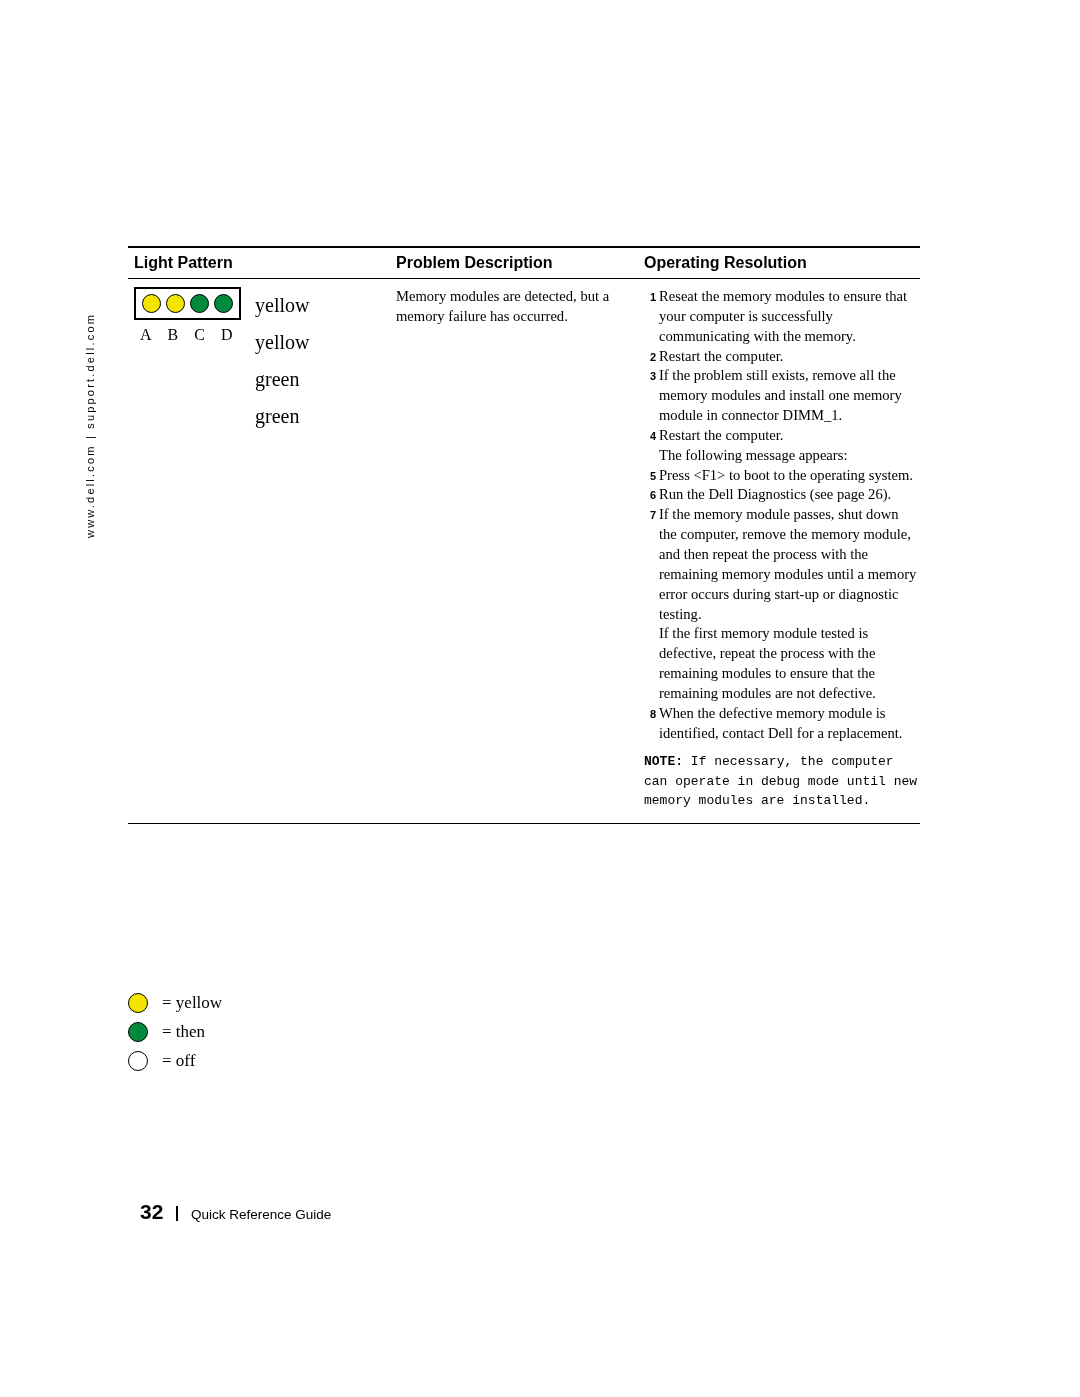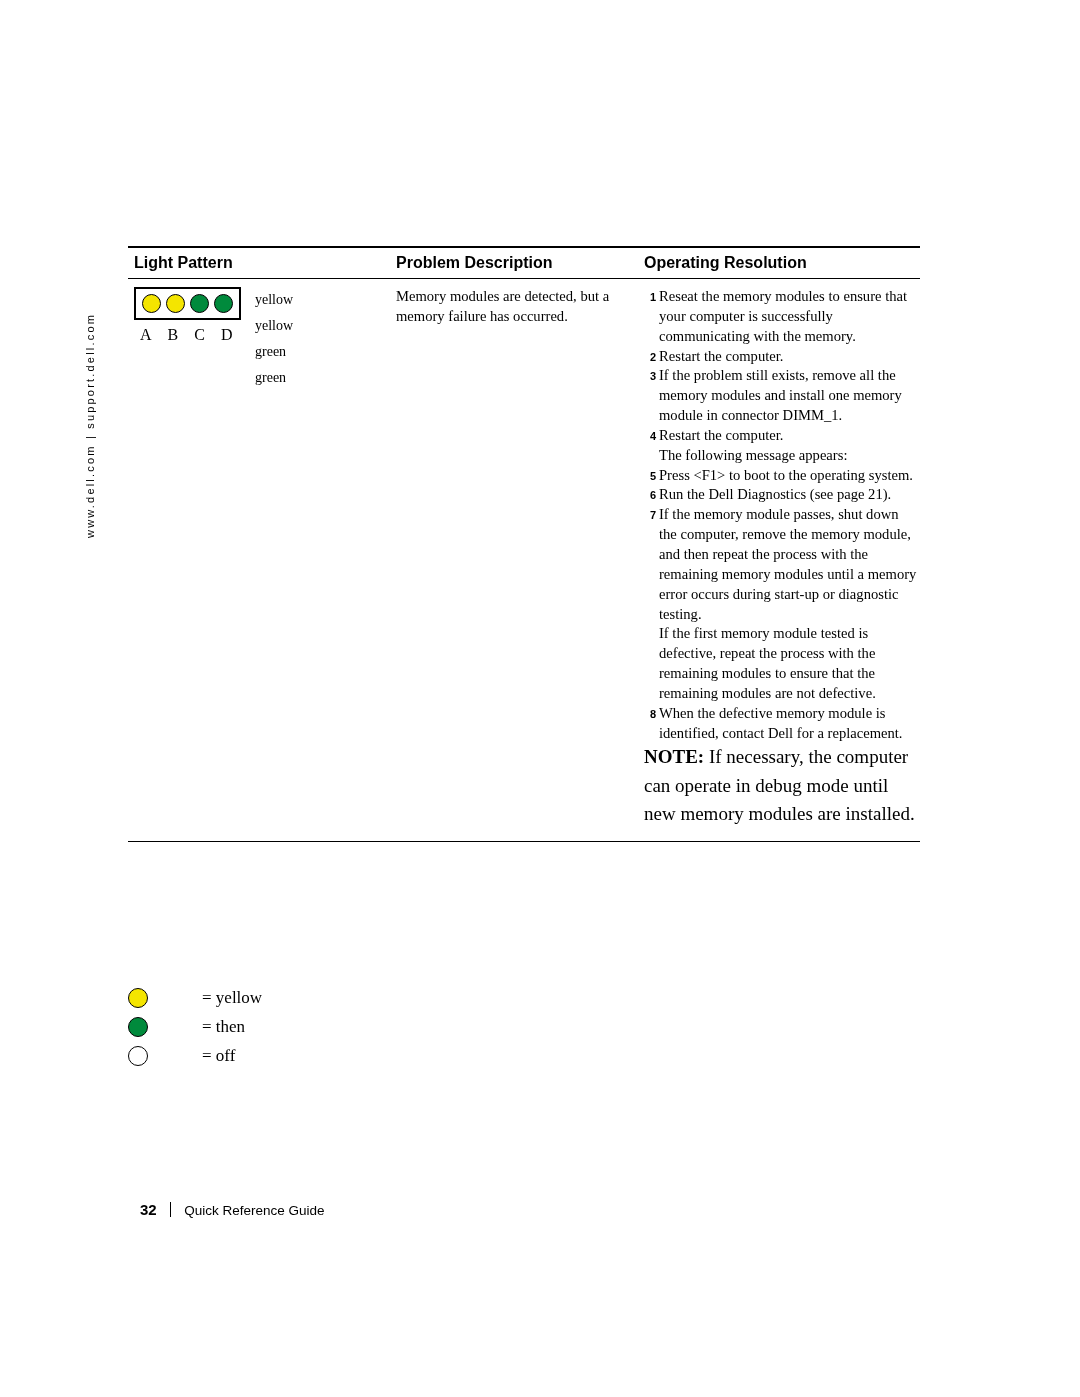--- a/index.html
+++ b/index.html
@@ -84,21 +84,21 @@
   .abcd {
     margin-top: 6px;
     font-size: 16px;
     letter-spacing: 0px;
     display: flex;
     gap: 16px;
     padding-left: 6px;
   }
   .color-words {
     margin-left: 14px;
-    font-size: 14px;
+    font-size: 20px;
     line-height: 1.85;
   }
   .light-inner {
     display: flex;
   }
 
   
   .step {
     display: flex;
     margin-bottom: 0px;
@@ -119,56 +119,57 @@
   .plain {
     margin-left: 15px;
   }
   .mono {
     font-family: "Liberation Mono", monospace;
     font-size: 14px;
     line-height: 1.42;
     margin-left: 15px;
   }
   .note {
-    font-family: Liberation Serif, serif;
-    font-size: 19px;
+    font-family: Liberation Mono, monospace;
+    font-size: 13px;
     line-height: 1.5;
+    margin-top: 9px;
   }
   .note b { font-weight: bold; }
 
   
   .legend {
     position: absolute;
     left: 128px;
     top: 988px;
     font-size: 17px;
   }
   .legend-row {
     display: flex;
+    align-items: center;
     height: 29px;
-    gap: 40px;
   }
   .legend .led {
     width: 20px;
     height: 20px;
     margin-right: 14px;
   }
 
   
   .footer {
     position: absolute;
     left: 140px;
     top: 1200px;
     display: flex;
     align-items: baseline;
     font-family: "Liberation Sans", sans-serif;
   }
   .footer .pageno {
     font-weight: bold;
-    font-size: 15px;
+    font-size: 21px;
     margin-right: 13px;
   }
   .footer .bar {
     width: 1.6px;
     height: 15px;
     background: #000;
     margin-right: 13px;
     position: relative;
     top: 2px;
   }
@@ -236,21 +237,21 @@
         <div class="num">4</div>
         <div class="txt">Restart the computer.</div>
       </div>
       <div class="plain">The following message appears:</div>
       <div class="step">
         <div class="num">5</div>
         <div class="txt">Press &lt;F1&gt; to boot to the operating system.</div>
       </div>
       <div class="step">
         <div class="num">6</div>
-        <div class="txt">Run the Dell Diagnostics (see page 21).</div>
+        <div class="txt">Run the Dell Diagnostics (see page 26).</div>
       </div>
       <div class="step">
         <div class="num">7</div>
         <div class="txt">If the memory module passes, shut down the computer, remove the memory module, and then repeat the process with the remaining memory modules until a memory error occurs during start-up or diagnostic testing.</div>
       </div>
       <div class="plain">If the first memory module tested is defective, repeat the process with the remaining modules to ensure that the remaining modules are not defective.</div>
       <div class="step">
         <div class="num">8</div>
         <div class="txt">When the defective memory module is identified, contact Dell for a replacement.</div>
       </div>

